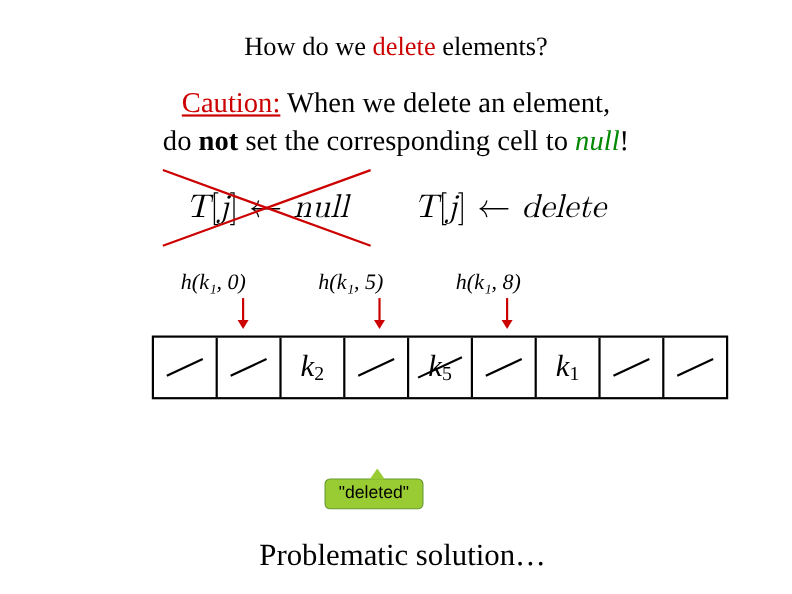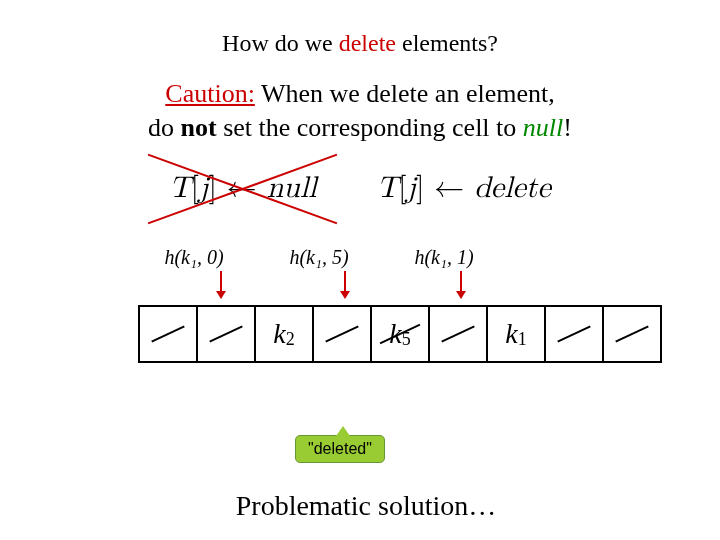--- a/index.html
+++ b/index.html
@@ -182,21 +182,21 @@
       <div class="cross-out"></div>
     </div>
     <div class="formula-item">
       <span class="math-italic">T</span>[<span class="math-italic">j</span>] ← <span class="math-italic">delete</span>
     </div>
   </div>
 
   <div class="hash-labels">
     <span>h(k₁, 0)</span>
     <span>h(k₁, 5)</span>
-    <span>h(k₁, 1)</span>
+    <span>h(k₁, 8)</span>
   </div>
 
   <div class="arrows-row">
     <div class="arrow" style="left:66px"></div>
     <div class="arrow" style="left:190px"></div>
     <div class="arrow" style="left:306px"></div>
   </div>
 
   <div class="table-row">
     <div class="cell slash"></div>

